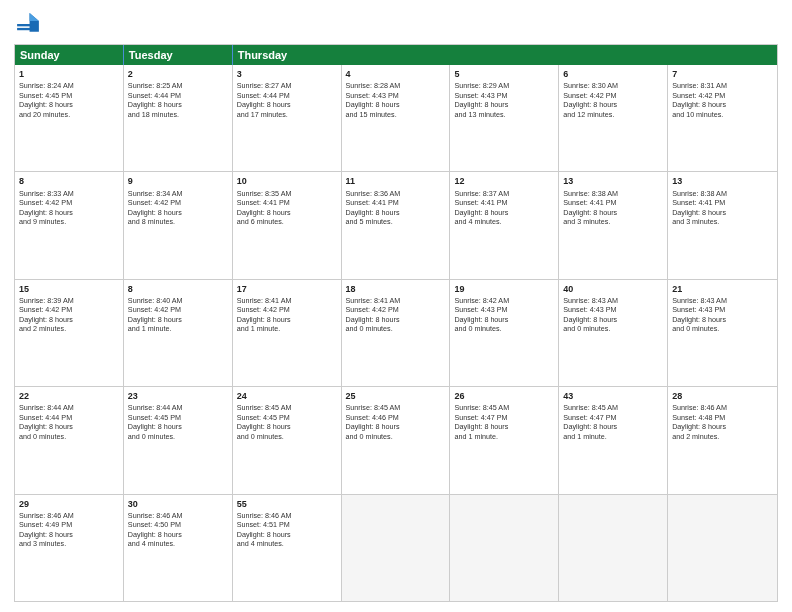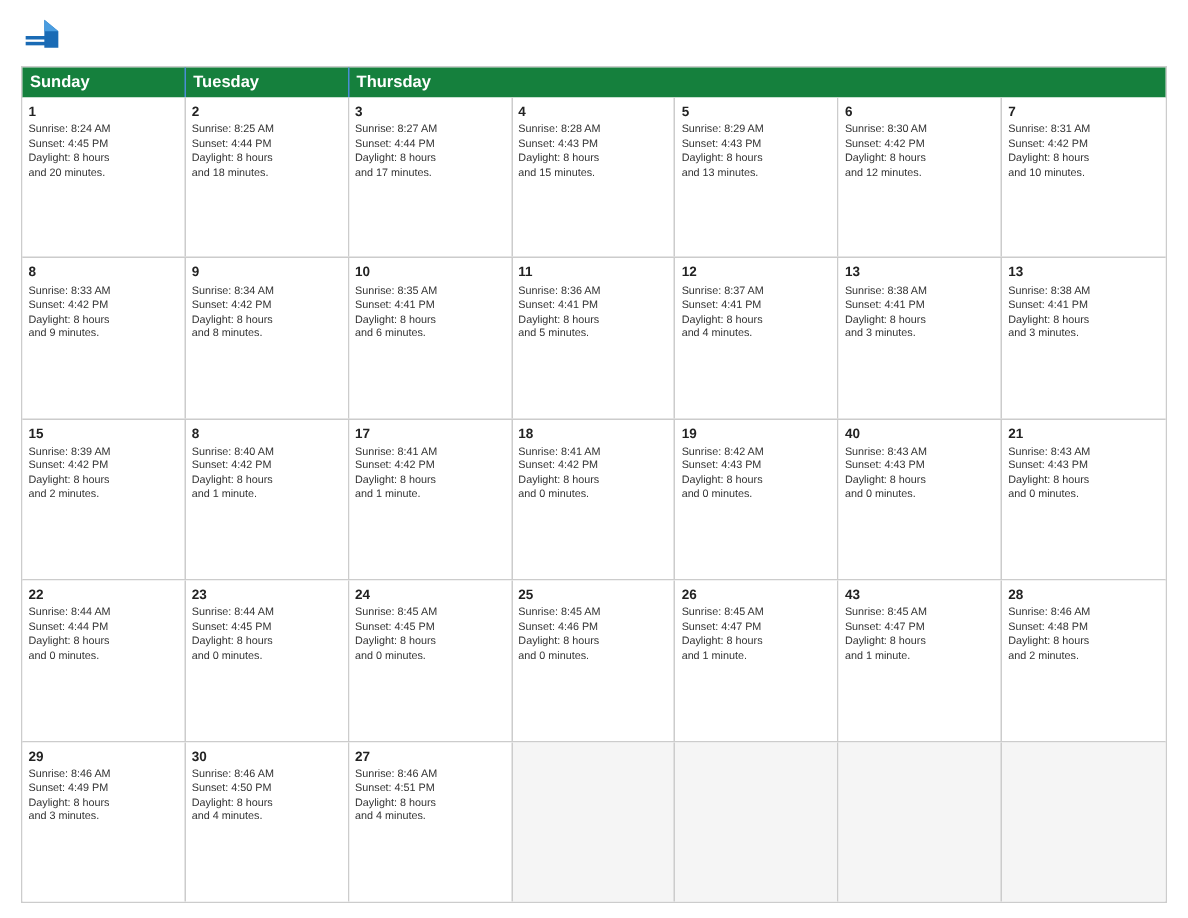--- a/index.html
+++ b/index.html
@@ -263,21 +263,21 @@
         <div class="cal-row">
           <div class="cal-cell">
             <span class="day-num">29</span>
             <div class="cell-text">Sunrise: 8:46 AM<br>Sunset: 4:49 PM<br>Daylight: 8 hours<br>and 3 minutes.</div>
           </div>
           <div class="cal-cell">
             <span class="day-num">30</span>
             <div class="cell-text">Sunrise: 8:46 AM<br>Sunset: 4:50 PM<br>Daylight: 8 hours<br>and 4 minutes.</div>
           </div>
           <div class="cal-cell">
-            <span class="day-num">27</span>
+            <span class="day-num">55</span>
             <div class="cell-text">Sunrise: 8:46 AM<br>Sunset: 4:51 PM<br>Daylight: 8 hours<br>and 4 minutes.</div>
           </div>
           <div class="cal-cell empty"></div>
           <div class="cal-cell empty"></div>
           <div class="cal-cell empty"></div>
           <div class="cal-cell empty"></div>
         </div>
       </div>
   </div>
 </div>

